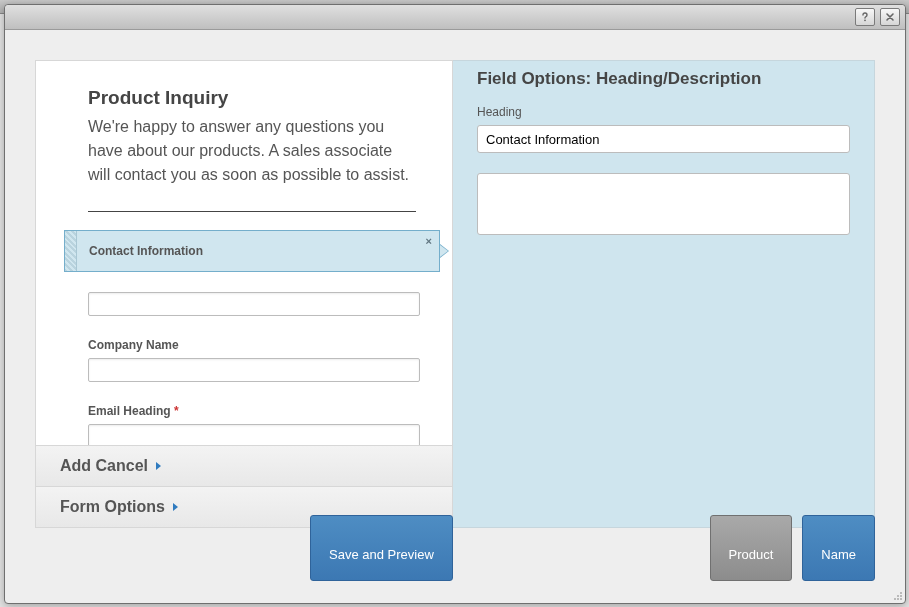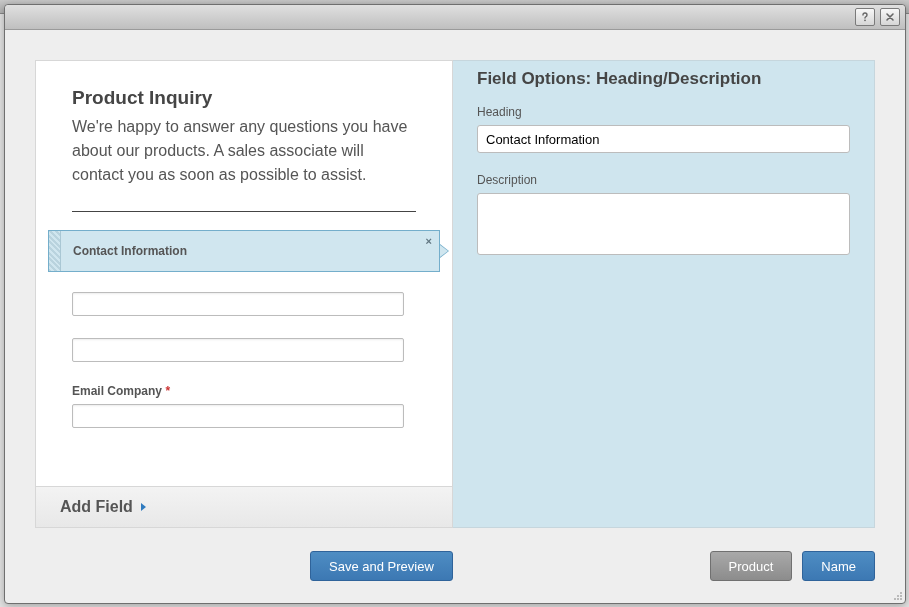--- a/index.html
+++ b/index.html
@@ -82,21 +82,21 @@
     flex: 1;
     border: 1px solid #d7d7d7;
     border-bottom: none;
     background: #fff;
     overflow: hidden;
   }
   .preview-scroll {
     position: absolute;
     inset: 0;
     overflow-y: auto;
-    padding: 0 0 25px 0;
+    padding: 0 0 25px 16px;
   }
   .preview-inner {
     padding: 26px 36px 0 36px;
   }
   .preview-inner h1 {
     margin: 0 0 6px 0;
     font-size: 19px;
     font-weight: bold;
     color: #454545;
   }
@@ -263,24 +263,24 @@
   
   .dlg-footer {
     position: absolute;
     left: 30px; right: 30px; bottom: 22px;
     display: flex;
     align-items: center;
   }
   .dlg-footer .spacer { flex: 1; }
   .btn {
     display: inline-flex;
-    align-items: center;
+    align-items: flex-end;
     justify-content: center;
     height: 28px;
-    padding: 0 18px;
+    padding: 18px 18px;
     border-radius: 3px;
     border: 1px solid;
     font-size: 13px;
     cursor: pointer;
     margin-left: 10px;
   }
   .btn-blue {
     background: linear-gradient(#4e8dc3, #3c78b3);
     border-color: #2f639a;
     color: #fff;
@@ -348,53 +348,57 @@
                 <span class="close-x">×</span>
               </div>
               <div class="pointer-arrow"></div>
             </div>
 
             <div class="field-block">
               <input class="txt" type="text" style="">
             </div>
 
             <div class="field-block">
+              <span class="lbl">Company Name</span>
               <input class="txt" type="text" style="">
             </div>
 
             <div class="field-block">
               <span class="lbl">
-                <span>Email Company</span> <span class="req">*</span>
+                <span>Email Heading</span> <span class="req">*</span>
               </span>
               <input class="txt" type="text" style="">
             </div>
 
           </div>
         </div>
       </div>
 
       <div class="accordion">
         <div class="acc-bar">
-          <span class="acc-label">Add Field</span>
+          <span class="acc-label">Add Cancel</span>
+          <span class="caret"></span>
+        </div>
+        <div class="acc-bar">
+          <span class="acc-label">Form Options</span>
           <span class="caret"></span>
         </div>
       </div>
     </div>
 
     <div class="right-col">
       <div class="opts">
         <h2>Field Options: Heading/Description</h2>
 
         <div class="fld">
           <label>Heading</label>
           <input type="text" value="Contact Information" style="">
         </div>
 
         <div class="fld">
-          <label>Description</label>
           <textarea style=""></textarea>
         </div>
       </div>
     </div>
 
   </div>
 
   <div class="dlg-footer">
     <div class="btn btn-blue save-preview">
       <span>Save and Preview</span>

